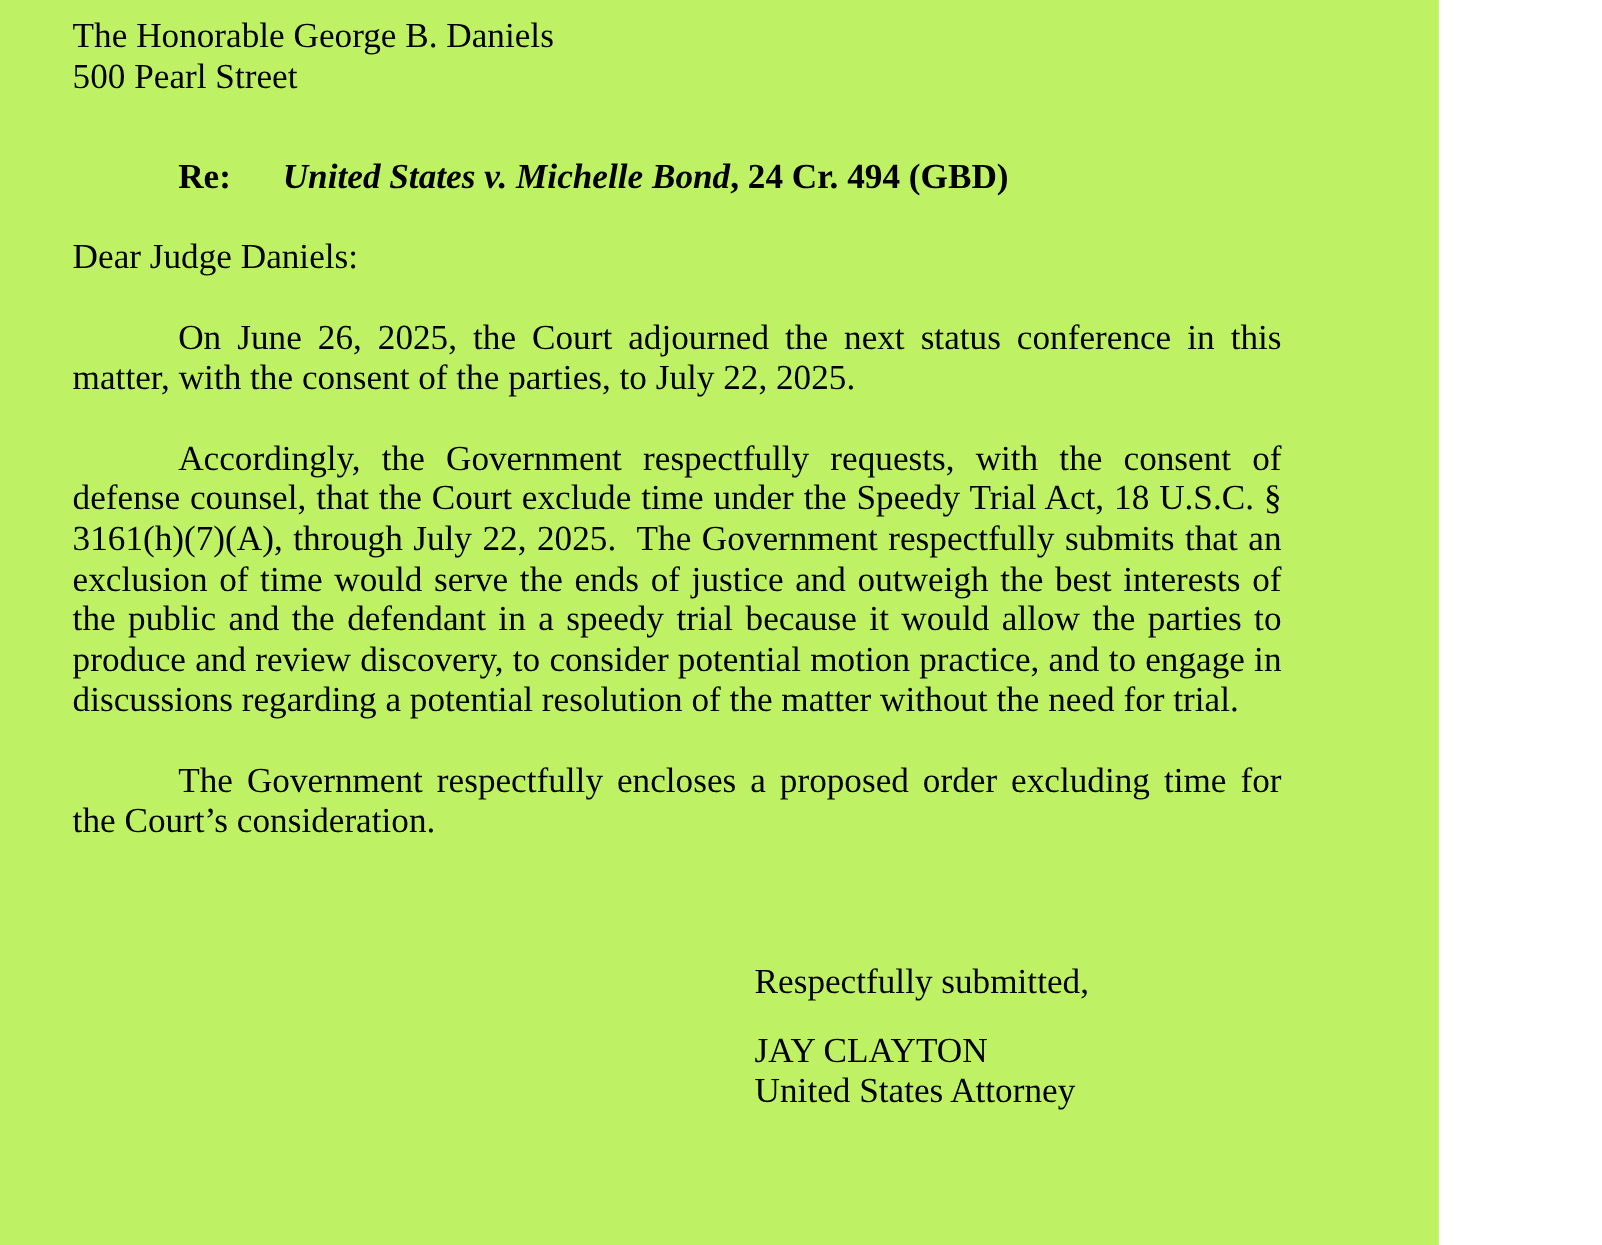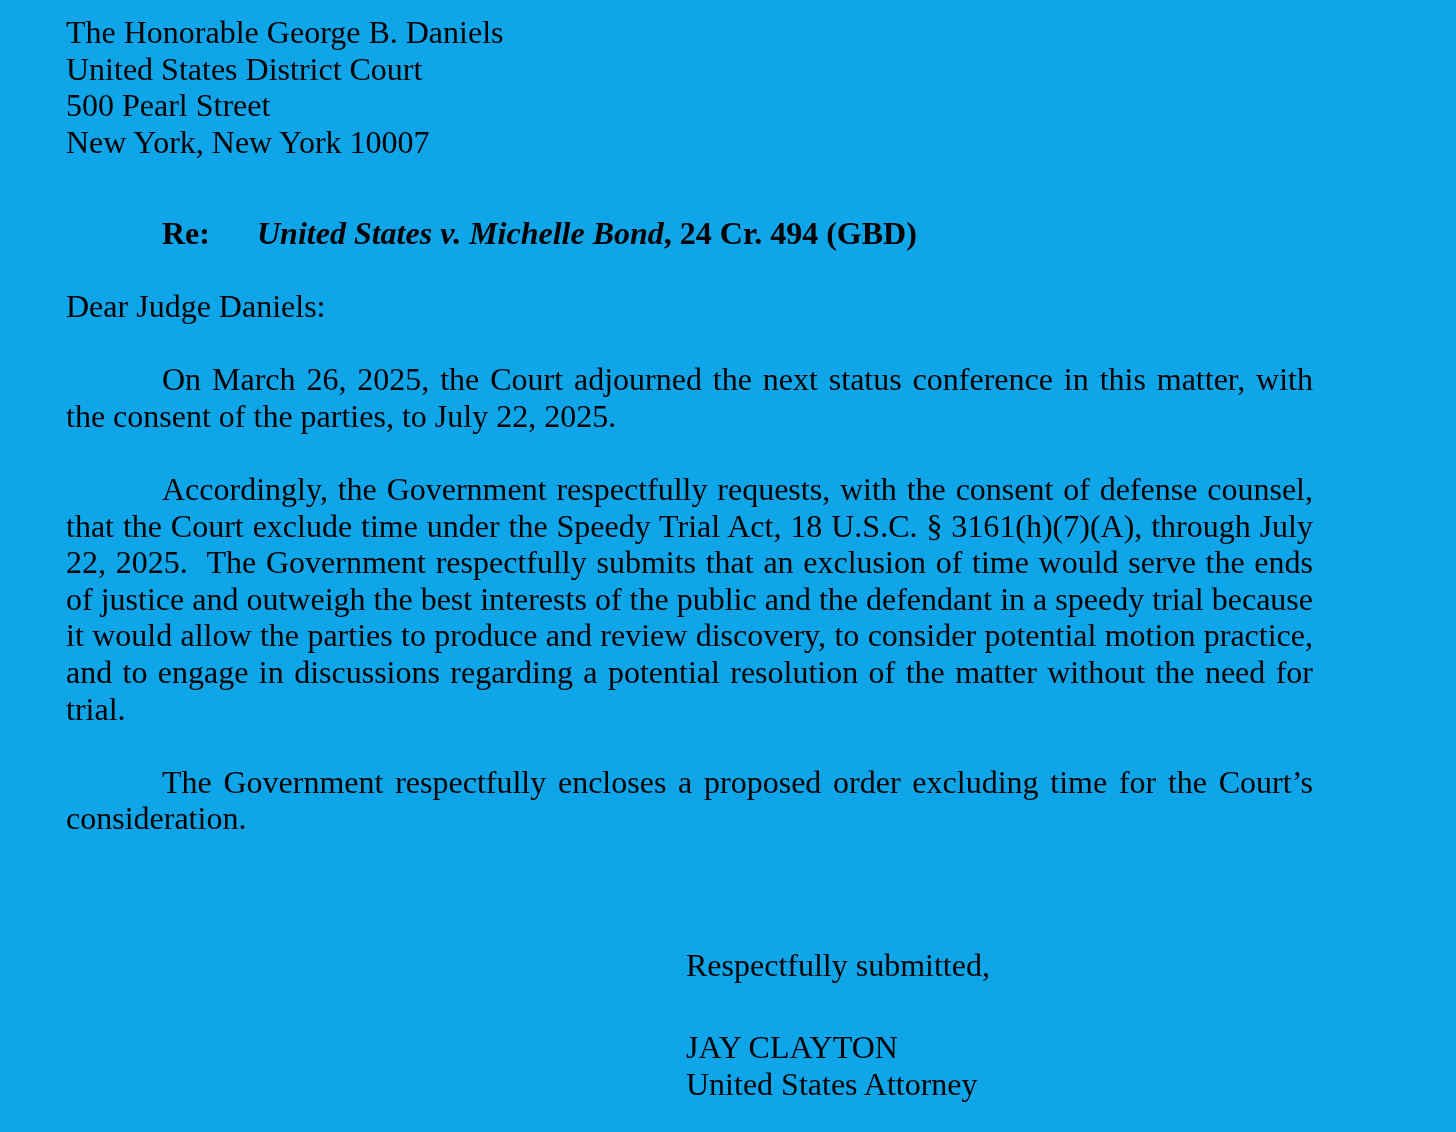--- a/index.html
+++ b/index.html
@@ -2,25 +2,25 @@
 <html><head>
 <meta charset="utf-8">
 <style>
   html, body {
     margin: 0;
     padding: 0;
     background: #ffffff;
   }
   .page {
     position: relative;
-    width: 1456px;
+    width: 1308px;
     height: 1132px;
     box-sizing: border-box;
     padding: 14px 143px 0 66px;
-    background: #0ea5e9;
+    background: #bef264;
     color: #000000;
     font-family: "Liberation Serif", serif;
     font-size: 32px;
     line-height: 36.6px;
     overflow: hidden;
   }
   .address-block div {
     margin: 0;
   }
   .re-line {
@@ -42,42 +42,40 @@
     margin: 36.6px 0 0 0;
     text-align: justify;
     text-indent: 96px;
     white-space: pre-wrap;
   }
   .sig-block {
     margin-top: 110px;
     margin-left: 620px;
   }
   .sig-name {
-    margin-top: 46px;
+    margin-top: 26px;
   }
 </style>
 </head>
 <body>
 
 <div class="page">
 
   <div class="address-block">
     <div>The Honorable George B. Daniels</div>
-    <div>United States District Court</div>
     <div>500 Pearl Street</div>
-    <div>New York, New York 10007</div>
   </div>
 
   <div class="re-line">
     <span class="re-label">Re:</span><span class="case-name">United States v. Michelle Bond</span><span>, 24 Cr. 494 (GBD)</span>
   </div>
 
   <div class="salutation">Dear Judge Daniels:</div>
 
-  <p class="body-para">On March 26, 2025, the Court adjourned the next status conference in this matter, with the consent of the parties, to July 22, 2025.</p>
+  <p class="body-para">On June 26, 2025, the Court adjourned the next status conference in this matter, with the consent of the parties, to July 22, 2025.</p>
   <p class="body-para">Accordingly, the Government respectfully requests, with the consent of defense counsel, that the Court exclude time under the Speedy Trial Act, 18 U.S.C. § 3161(h)(7)(A), through July 22, 2025.  The Government respectfully submits that an exclusion of time would serve the ends of justice and outweigh the best interests of the public and the defendant in a speedy trial because it would allow the parties to produce and review discovery, to consider potential motion practice, and to engage in discussions regarding a potential resolution of the matter without the need for trial.</p>
   <p class="body-para">The Government respectfully encloses a proposed order excluding time for the Court’s consideration.</p>
 
   <div class="sig-block">
     <div>Respectfully submitted,</div>
     <div class="sig-name">JAY CLAYTON</div>
     <div>United States Attorney</div>
   </div>
 
 </div>

